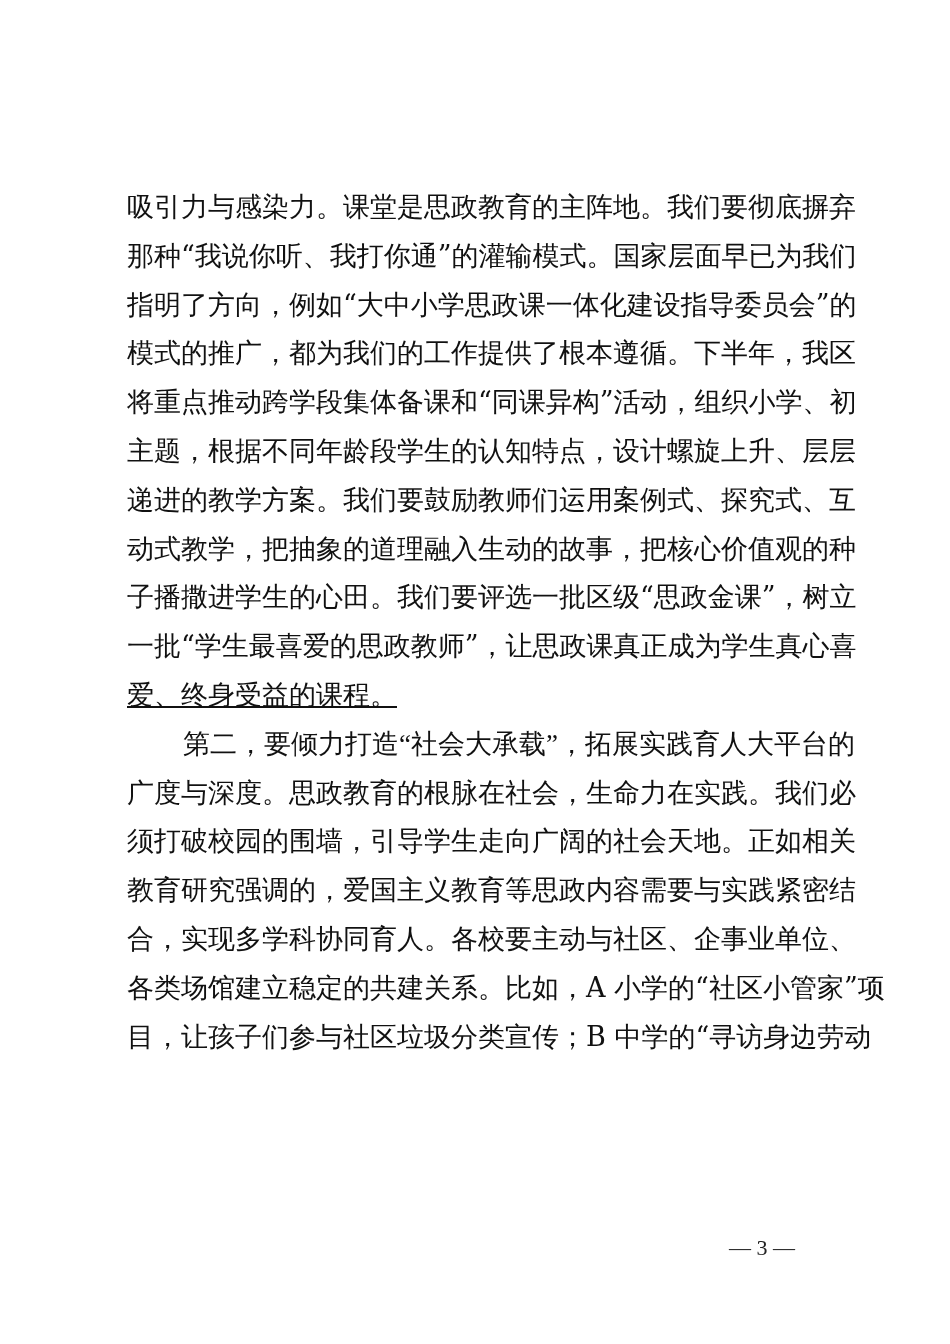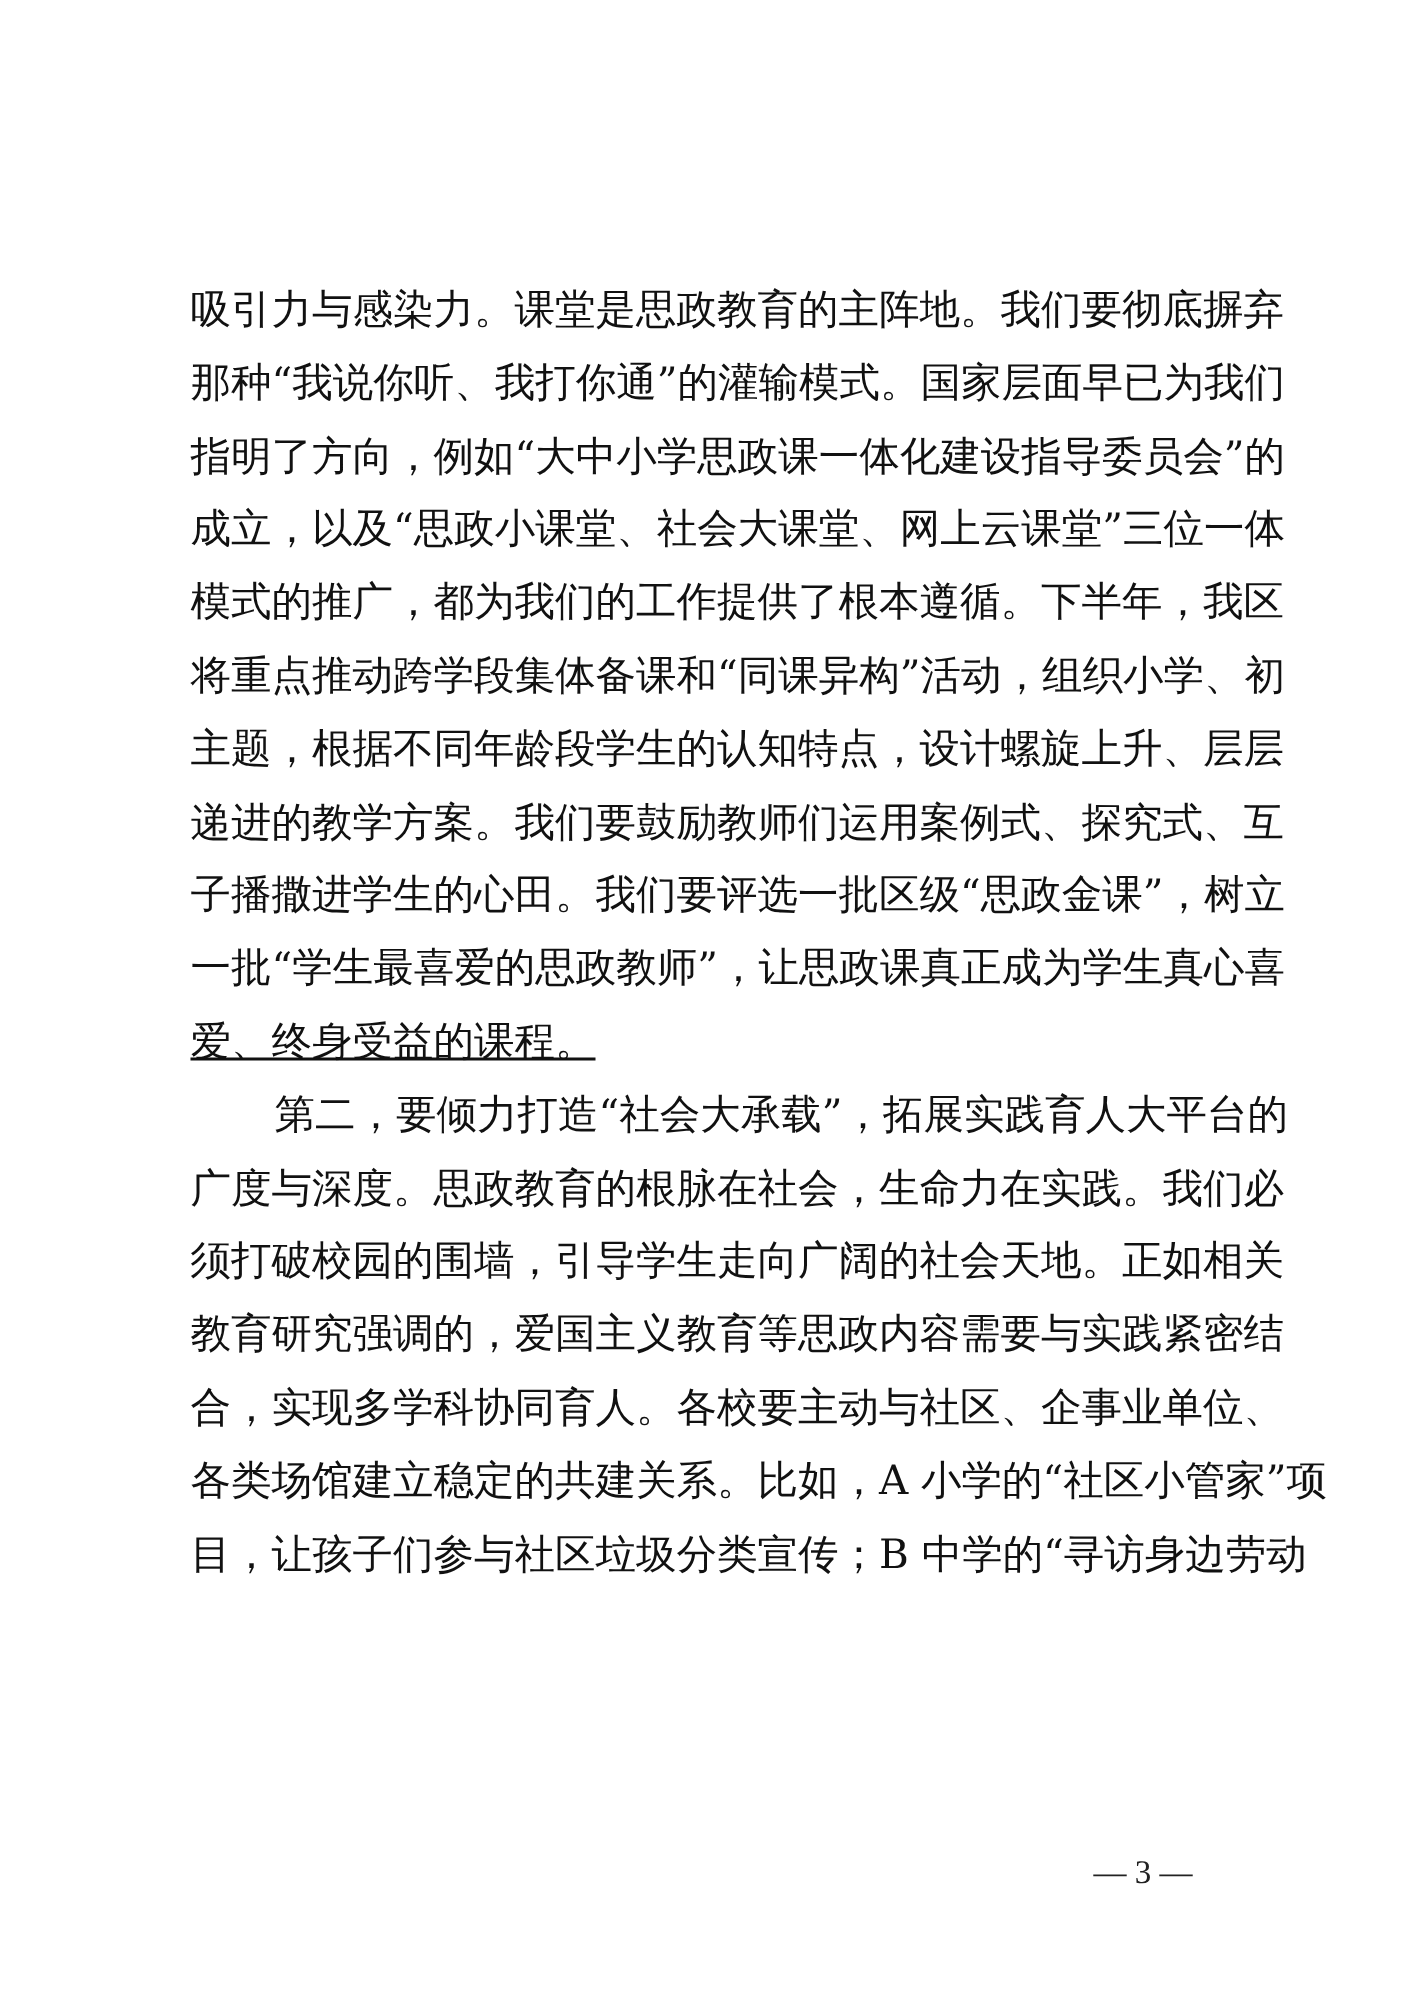--- a/index.html
+++ b/index.html
@@ -10,40 +10,40 @@
   .page { position: absolute; left: 0; top: 0; width: 950px; height: 1344px; padding-left: 44px; }
   .body-text {
     position: absolute; left: 127px; top: 183px; width: 703px;
   }
   .line {
     height: 48.8px; line-height: 48.8px; font-size: 27px;
     white-space: nowrap; text-align: justify; text-align-last: justify;
     letter-spacing: 0px;
   }
   .line.last { text-align-last: left; text-decoration: underline; }
-  .line.indent { padding-left: 56px; }
+  .line.indent { padding-left: 56px; font-family: Liberation Serif, serif; }
   .page-number {
     position: absolute; left: 722px; top: 1235px; width: 80px; text-align: center;
     font-family: "Liberation Serif", serif; font-size: 22px; color: #222;
   }
 </style>
 </head>
 <body>
 
 <div class="page">
   <div class="body-text">
 
     <div class="line">吸引力与感染力。课堂是思政教育的主阵地。我们要彻底摒弃</div>
     <div class="line">那种“我说你听、我打你通”的灌输模式。国家层面早已为我们</div>
     <div class="line">指明了方向，例如“大中小学思政课一体化建设指导委员会”的</div>
-    <div class="line">成立，以及“思政小课堂、社会大课堂、网上云课堂”三位一体</div>
     <div class="line">模式的推广，都为我们的工作提供了根本遵循。下半年，我区</div>
     <div class="line">将重点推动跨学段集体备课和“同课异构”活动，组织小学、初</div>
     <div class="line">主题，根据不同年龄段学生的认知特点，设计螺旋上升、层层</div>
     <div class="line">递进的教学方案。我们要鼓励教师们运用案例式、探究式、互</div>
+    <div class="line">动式教学，把抽象的道理融入生动的故事，把核心价值观的种</div>
     <div class="line">子播撒进学生的心田。我们要评选一批区级“思政金课”，树立</div>
     <div class="line">一批“学生最喜爱的思政教师”，让思政课真正成为学生真心喜</div>
     <div class="line last">爱、终身受益的课程。</div>
 
     <div class="line indent">第二，要倾力打造“社会大承载”，拓展实践育人大平台的</div>
     <div class="line">广度与深度。思政教育的根脉在社会，生命力在实践。我们必</div>
     <div class="line">须打破校园的围墙，引导学生走向广阔的社会天地。正如相关</div>
     <div class="line">教育研究强调的，爱国主义教育等思政内容需要与实践紧密结</div>
     <div class="line">合，实现多学科协同育人。各校要主动与社区、企事业单位、</div>
     <div class="line">各类场馆建立稳定的共建关系。比如，A 小学的“社区小管家”项</div>

